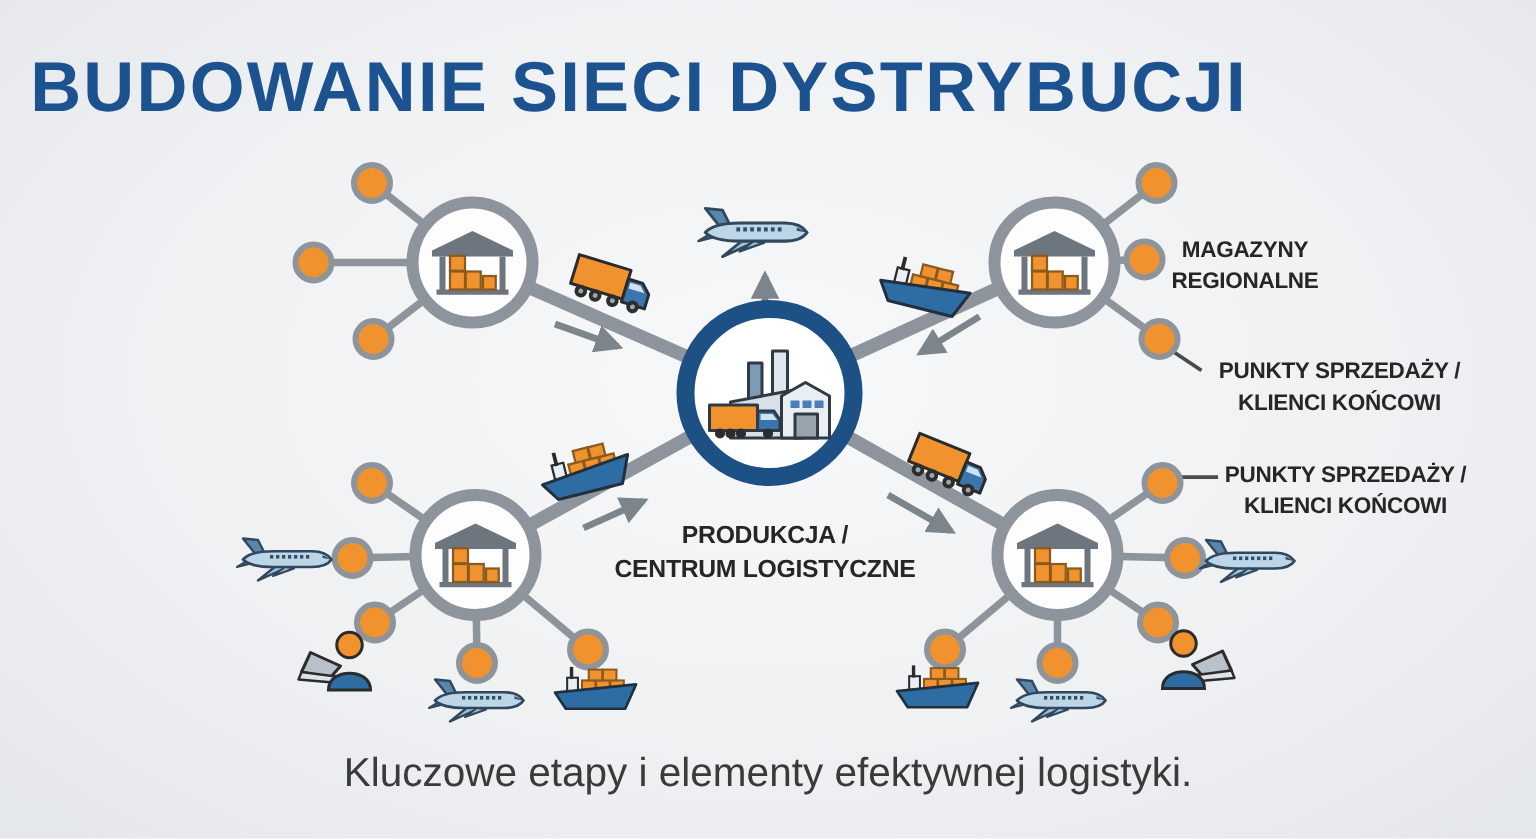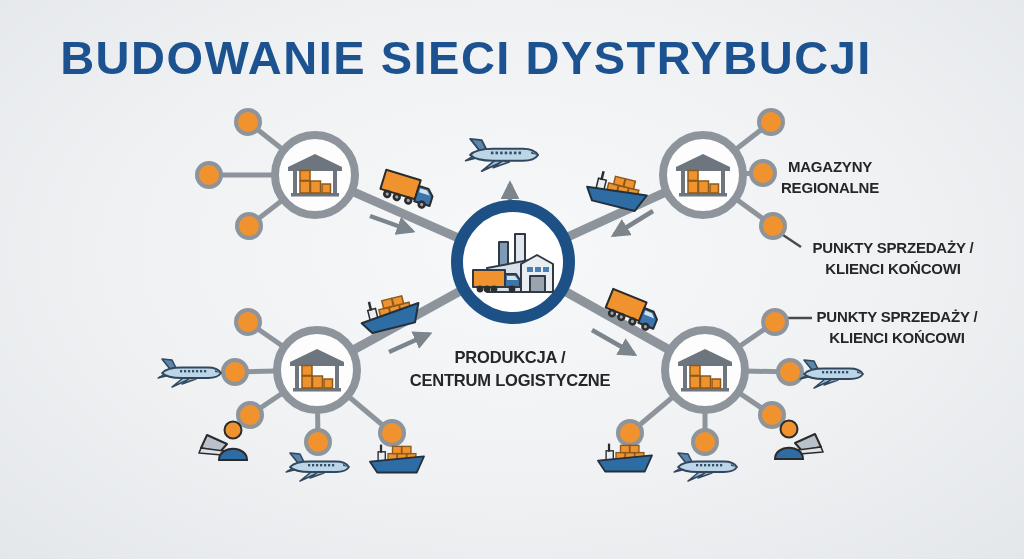--- a/index.html
+++ b/index.html
@@ -8,21 +8,20 @@
     width:1024px;height:559px;
     overflow:hidden;
     font-family:"Liberation Sans", sans-serif;
     background:radial-gradient(ellipse at 50% 45%, #f7f8f9 0%, #eff1f3 55%, #e4e7ea 100%);
   }
   .title{
     position:absolute;left:0;top:30px;width:852px;
     text-align:center;
     font-size:47px;font-weight:bold;letter-spacing:1.5px;
     color:#1c5290;
-    padding-left:40px;
   }
   .caption{
     position:absolute;left:0;top:500px;width:1024px;
     text-align:center;
     font-size:27px;font-weight:normal;
     color:#3a3a3a;
   }
   .net-label{
     position:absolute;
     transform:translate(-50%,-50%);
@@ -288,14 +287,15 @@
   <div class="net-label" style="left:893px;top:258px;">
     <span>PUNKTY SPRZEDAŻY /</span>
     <span>KLIENCI KOŃCOWI</span>
   </div>
 
   <div class="net-label" style="left:897px;top:327px;">
     <span>PUNKTY SPRZEDAŻY /</span>
     <span>KLIENCI KOŃCOWI</span>
   </div>
 
+  <div class="caption">Kluczowe etapy i elementy efektywnej logistyki.</div>
 
 </div>
 
 </body></html>

